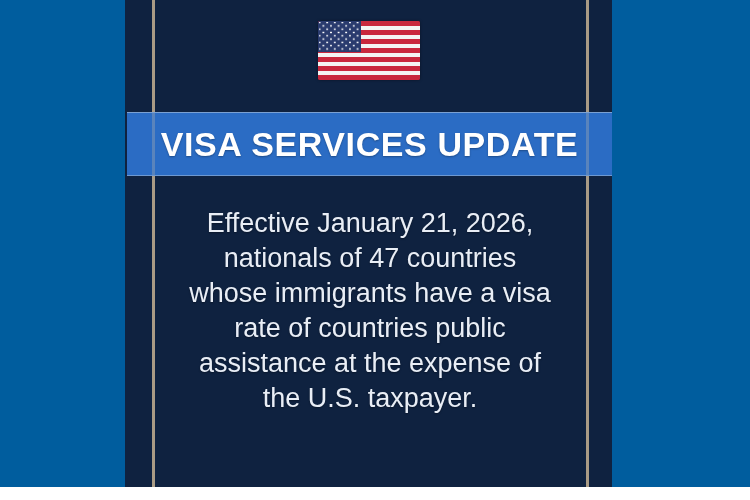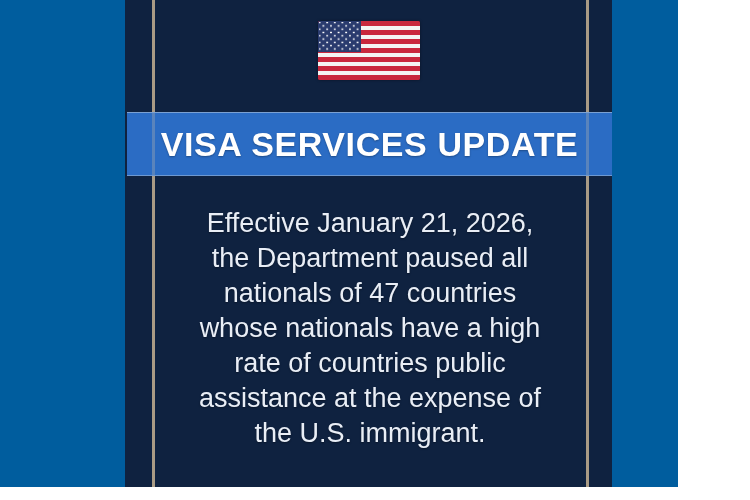--- a/index.html
+++ b/index.html
@@ -6,21 +6,21 @@
     margin: 0;
     padding: 0;
     background: #ffffff;
   }
   body {
     font-family: "Liberation Sans", sans-serif;
   }
 
   #stage {
     position: relative;
-    width: 678px;
+    width: 750px;
     height: 500px;
     overflow: hidden;
     background: #ffffff;
   }
 
   
   .outer-band {
     position: absolute;
     left: 0;
     top: 0;
@@ -197,23 +197,22 @@
       <div class="stars"></div>
     </div>
   </div>
 
   <div class="banner">
     <div class="banner-title">VISA SERVICES UPDATE</div>
   </div>
 
   <div class="body-copy">
     <div class="body-line">Effective January 21, 2026,</div>
-    <div class="body-line">the Department paused all</div>
     <div class="body-line">nationals of 47 countries</div>
-    <div class="body-line">whose nationals have a high</div>
+    <div class="body-line">whose immigrants have a visa</div>
     <div class="body-line">rate of countries public</div>
     <div class="body-line">assistance at the expense of</div>
-    <div class="body-line">the U.S. immigrant.</div>
+    <div class="body-line">the U.S. taxpayer.</div>
   </div>
 
   <div class="bottom-strip"></div>
 
 </div>
 
 </body></html>

